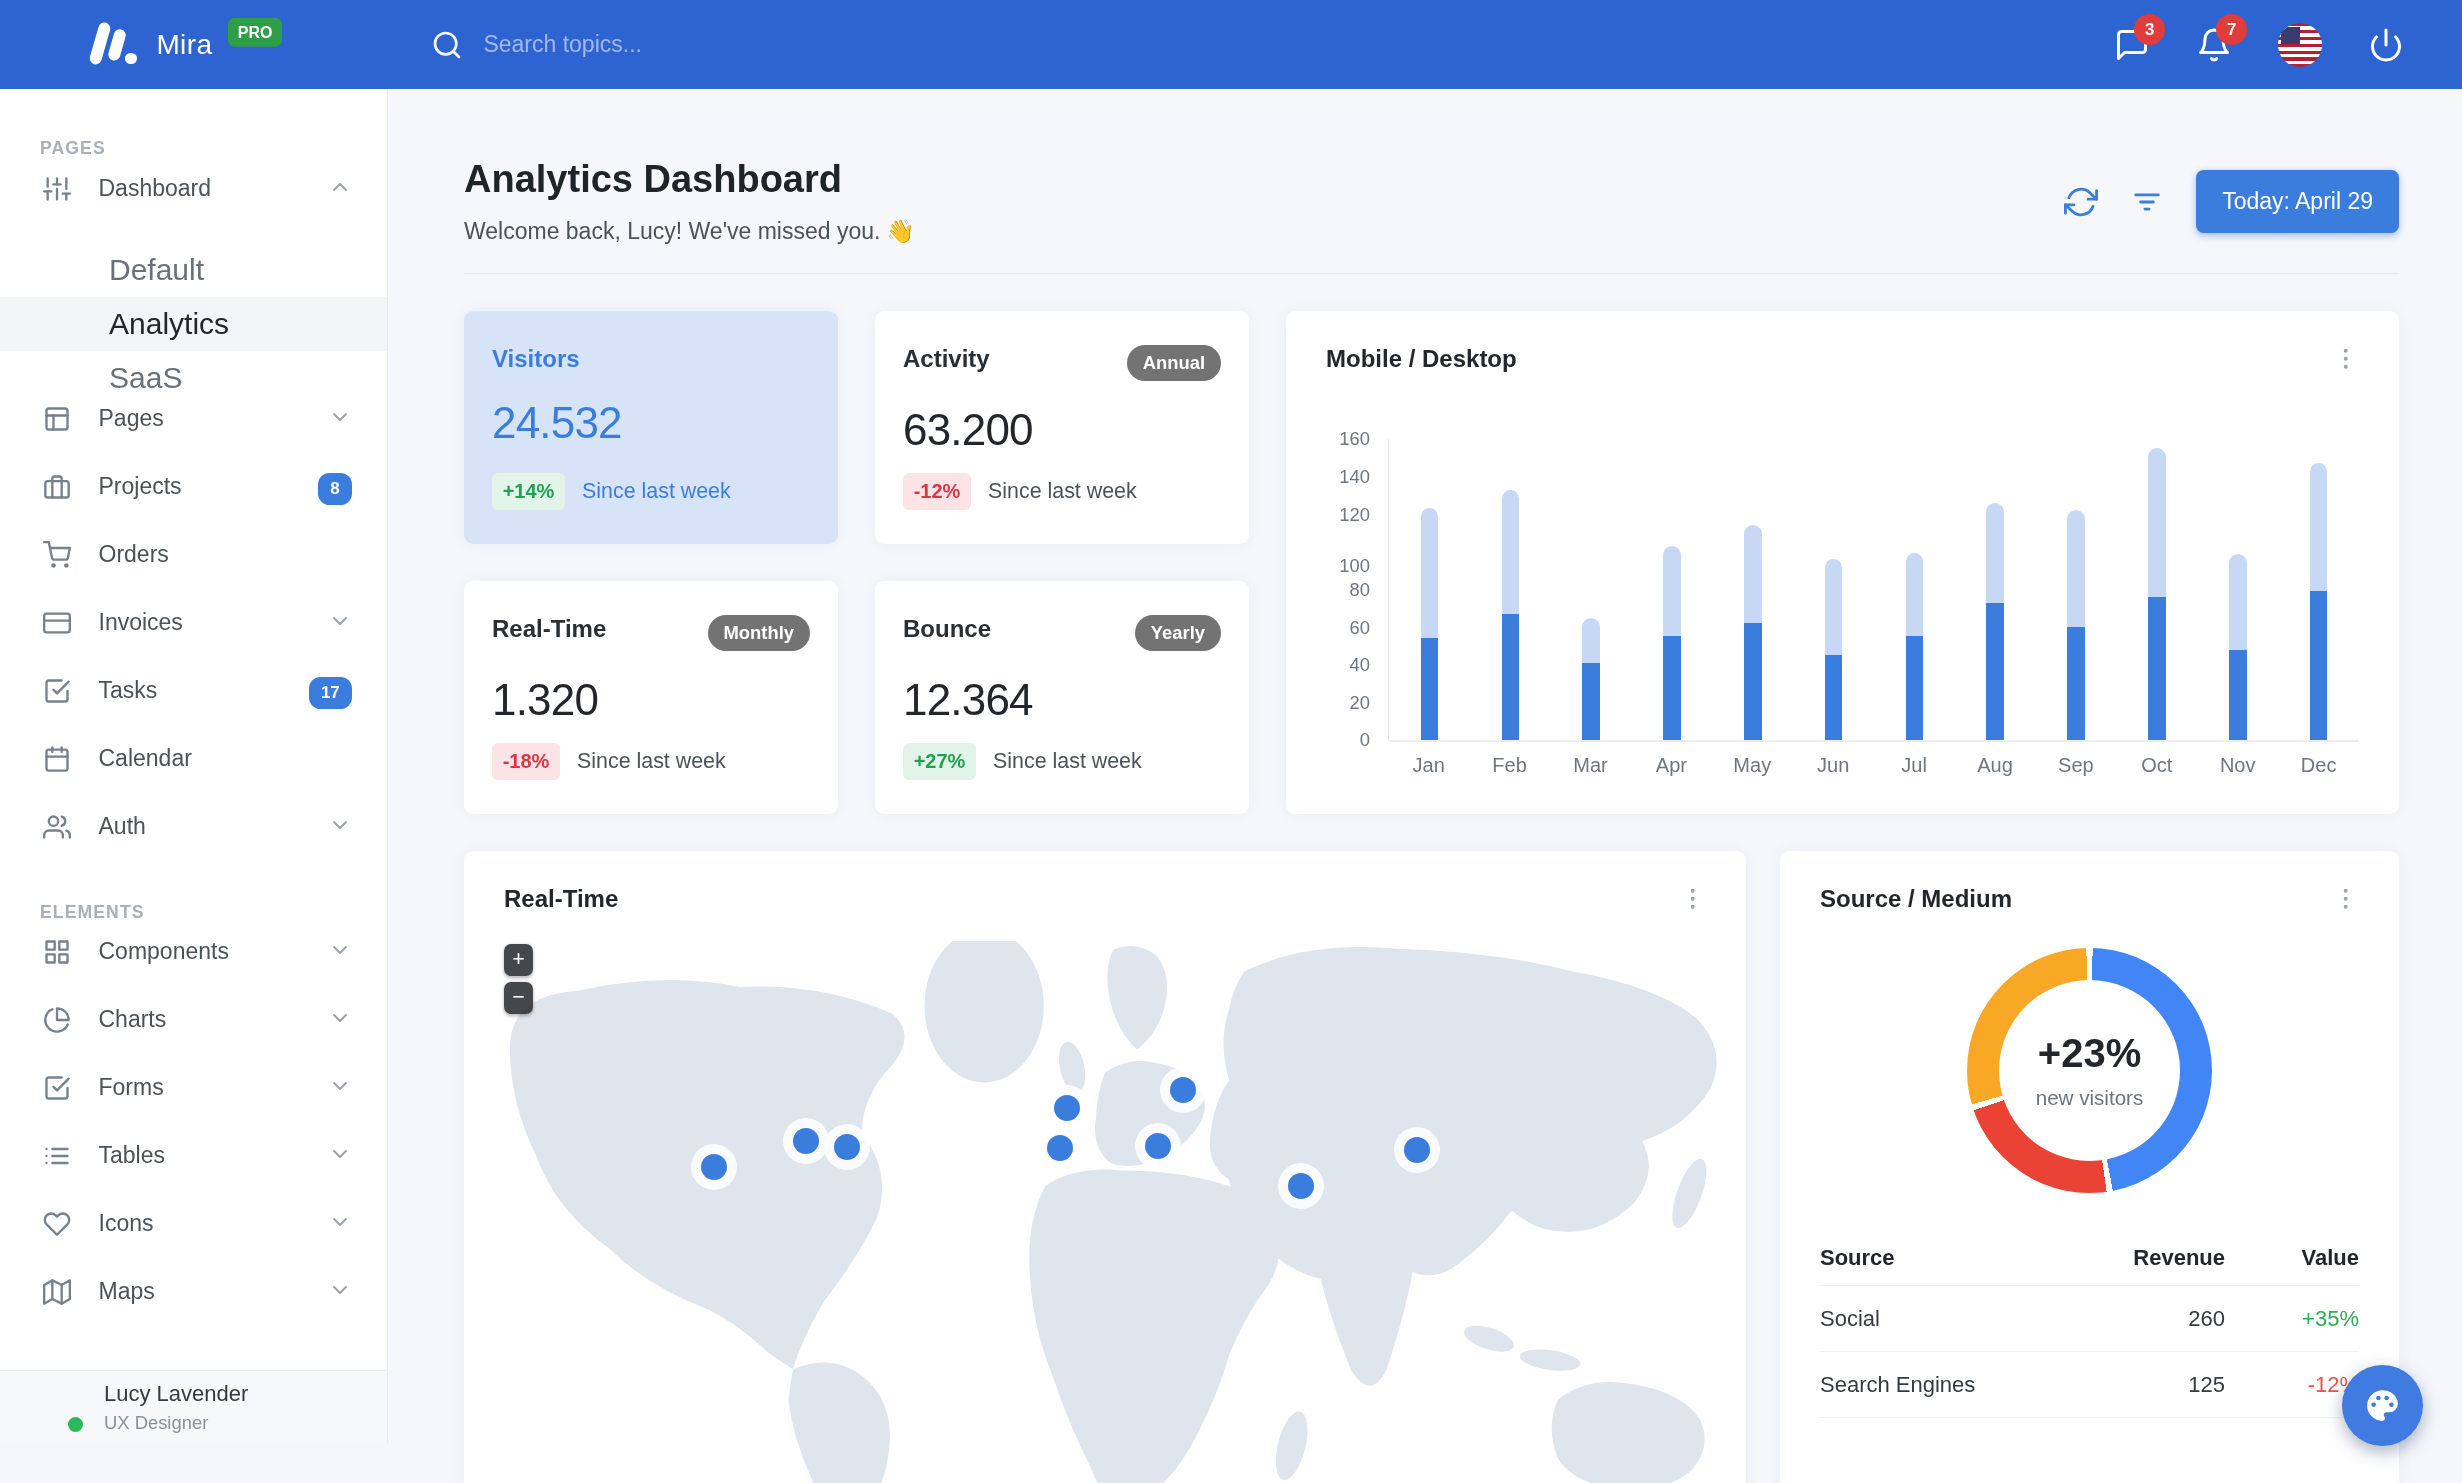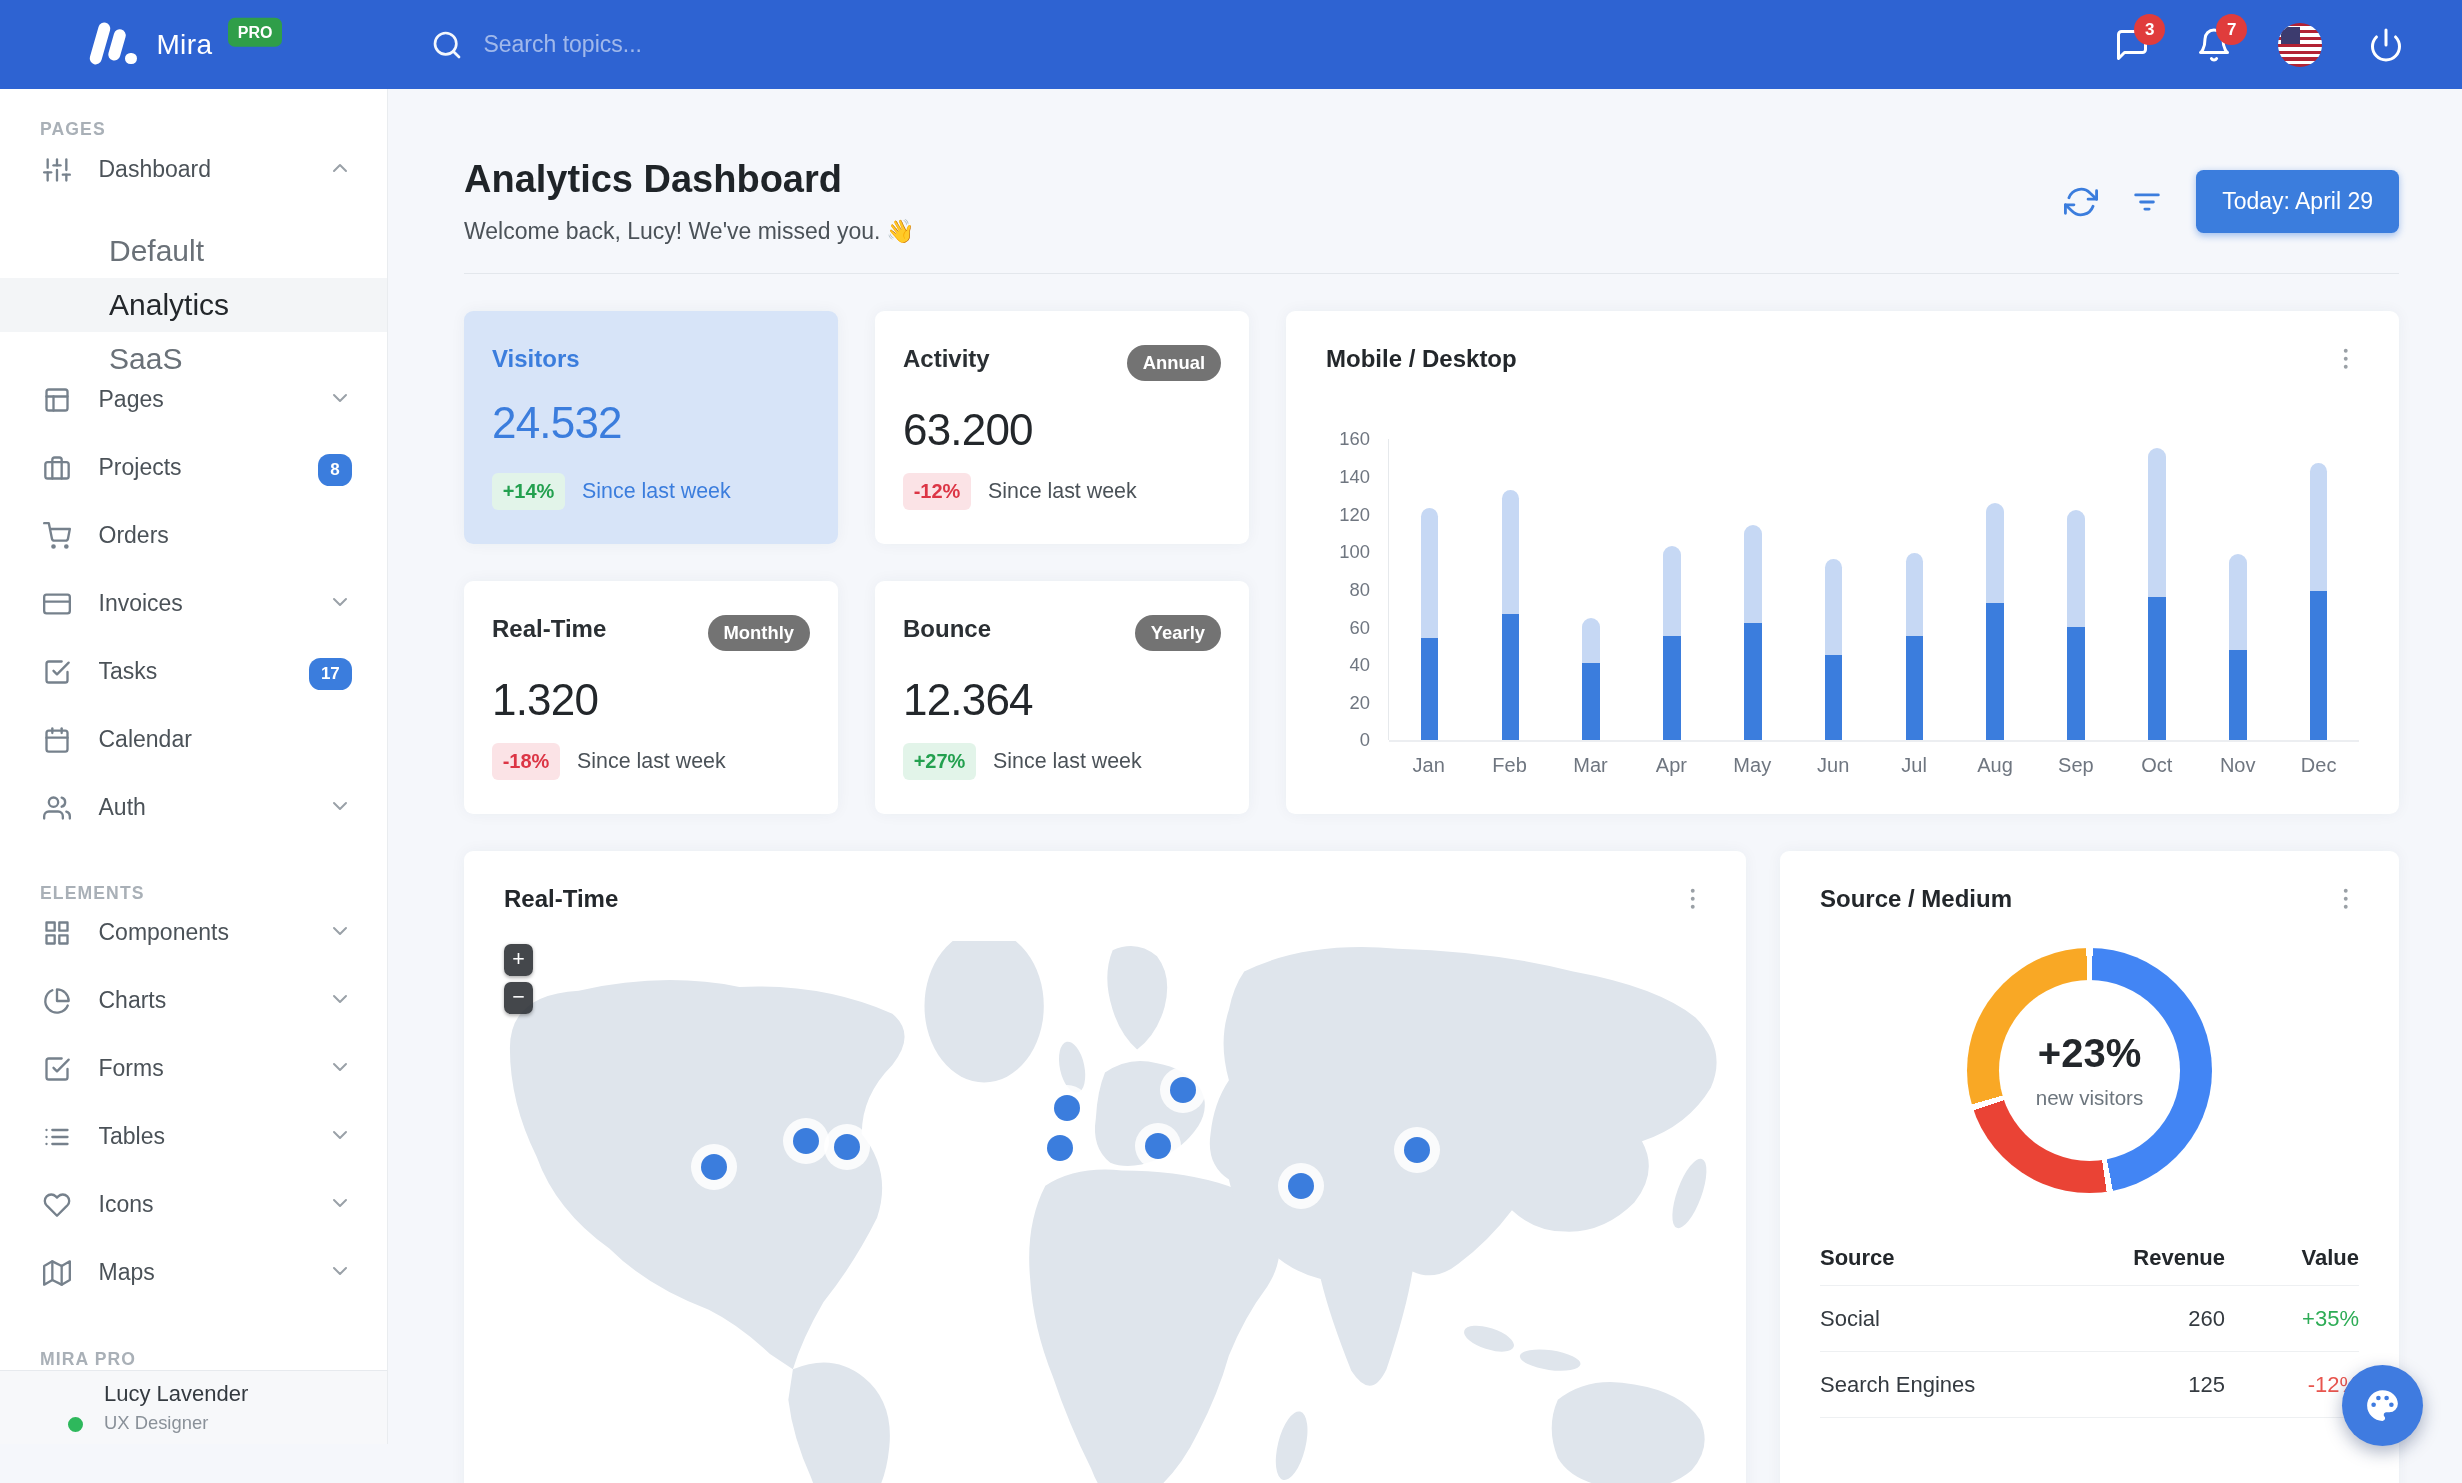--- a/index.html
+++ b/index.html
@@ -26,21 +26,21 @@
   .nav-ic svg{width:36px;height:36px;}
   .nav-badge{position:absolute;top:-12.2px;right:-15.3px;background:#e03c3c;color:#fff;border-radius:50%;
     width:31px;height:31px;display:flex;align-items:center;justify-content:center;font-size:17px;font-weight:700;}
   .flag{width:44px;height:44px;border-radius:50%;overflow:hidden;position:relative;flex:0 0 44px;
     background:repeating-linear-gradient(180deg,#b22234 0 3.4px,#ffffff 3.4px 6.9px);}
   .flag::after{content:"";position:absolute;left:7%;top:10%;width:43%;height:40%;background:#3c3b6e;}
 
   
   .shell{flex:1;display:flex;min-height:0;}
   .sidebar{width:388px;flex:0 0 388px;background:#fff;border-right:1.5px solid #e9ecef;display:flex;flex-direction:column;box-sizing:border-box;}
-  .side-nav{flex:1;padding-top:9px;overflow:hidden;}
+  .side-nav{flex:1;padding-top:28px;overflow:hidden;}
   .s-cap{font-size:17.6px;font-weight:700;color:#a9b0b7;letter-spacing:1.1px;padding:21.4px 0 15.3px 40px;}
   .s-item{height:68px;display:flex;align-items:flex-start;padding:0 35px 0 43px;cursor:pointer;}
   .s-icon{width:28px;height:28px;color:#76818c;margin-right:27.5px;flex:0 0 28px;}
   .s-icon svg{width:100%;height:100%;}
   .s-label{font-size:23px;color:#4b5258;flex:1;}
   .s-caret{width:24px;height:24px;color:#9aa1a8;}
   .s-caret svg{width:100%;height:100%;}
   .s-badge{background:#3b7ddd;color:#fff;font-size:17px;font-weight:700;border-radius:11.5px;padding:6.1px 12.2px;}
   .s-sub{height:54px;display:flex;align-items:center;padding-left:109px;font-size:30px;color:#6a7178;cursor:pointer;}
   .s-sub.active{background:#f3f5f7;color:#23272b;}
@@ -463,21 +463,21 @@
                 </svg>
               </span>
           </div>
           <div class="chart-body">
             <div class="yaxis" id="ylabels">
                 <span class="ylab" style="bottom: -10.7px;">0</span>
                 <span class="ylab" style="bottom: 27px;">20</span>
                 <span class="ylab" style="bottom: 65px;">40</span>
                 <span class="ylab" style="bottom: 102px;">60</span>
                 <span class="ylab" style="bottom: 140px;">80</span>
-                <span class="ylab" style="bottom: 178px; margin-top: 16px;">100</span>
+                <span class="ylab" style="bottom: 164px; margin-top: 16px;">100</span>
                 <span class="ylab" style="bottom: 215px;">120</span>
                 <span class="ylab" style="bottom: 253px;">140</span>
                 <span class="ylab" style="bottom: 291px;">160</span>
               </div>
             <div class="pcol">
               <div class="plot">
                   <div class="bars" id="bars">
                     <div class="bslot">
                       <div class="bcol">
                         <div class="seg-top" style="height:130px;background:#c6d8f4"></div>

